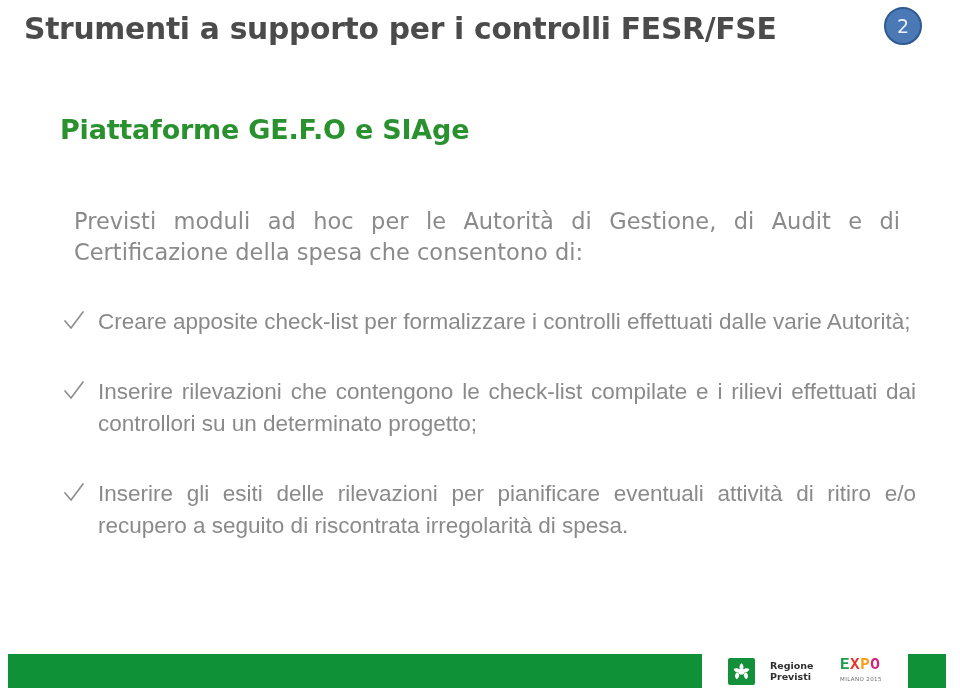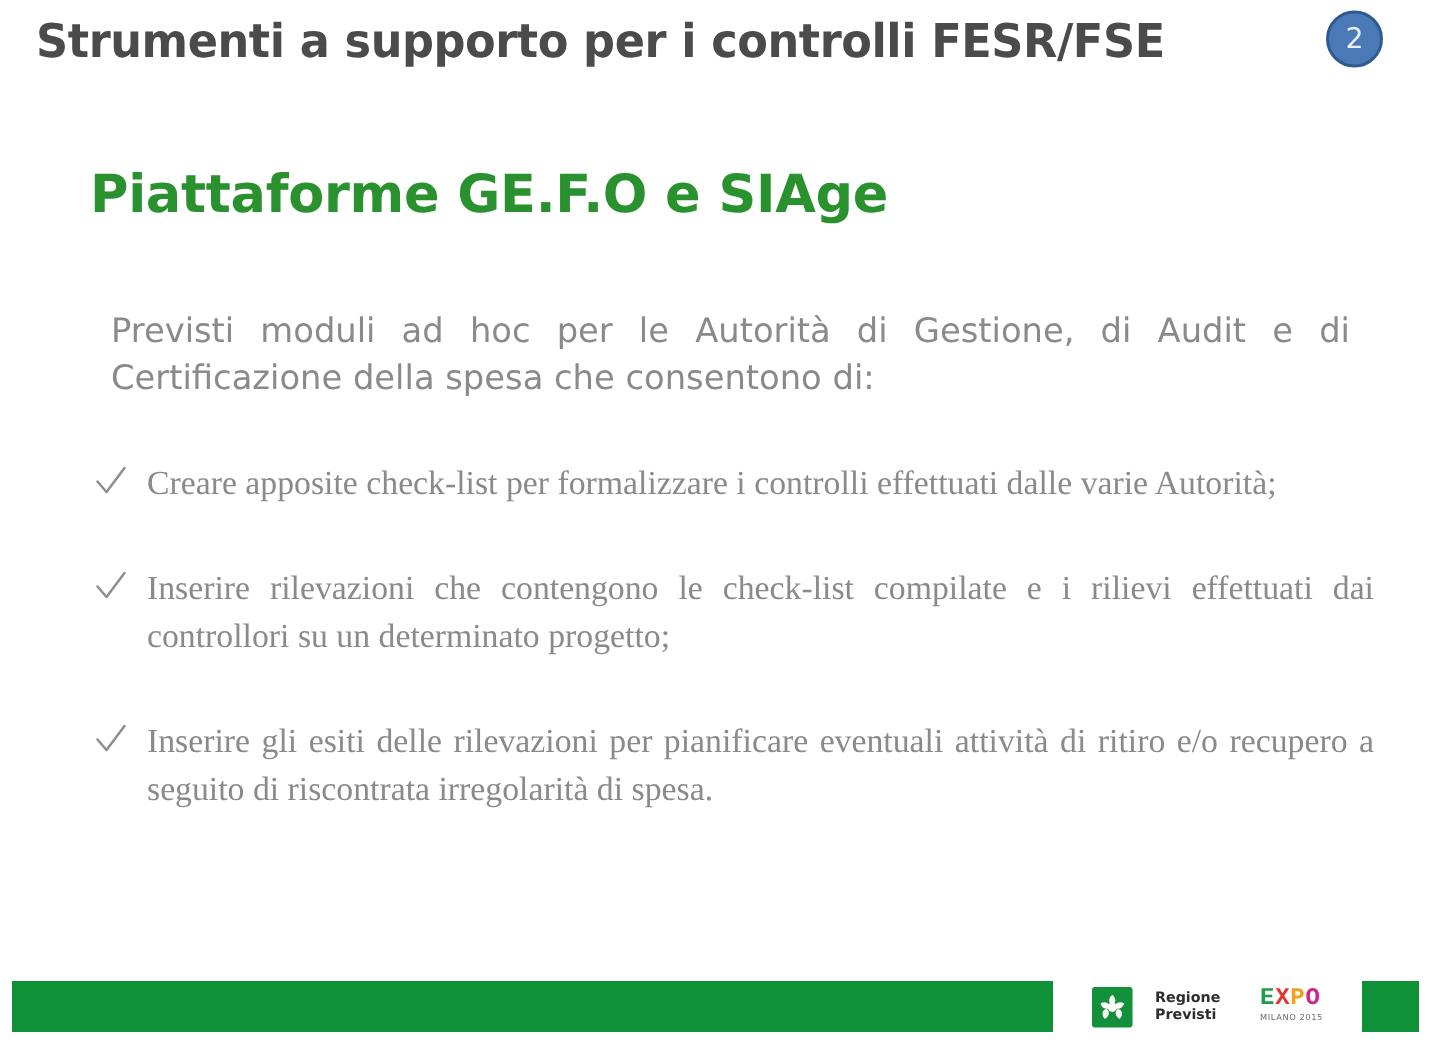--- a/index.html
+++ b/index.html
@@ -65,21 +65,21 @@
     line-height: 1;
   }
 
   
   .subtitle {
     position: absolute;
     left: 60px;
     top: 113px;
     font-family: "DejaVu Sans", sans-serif;
     font-weight: bold;
-    font-size: 35px;
+    font-size: 27px;
     line-height: 34px;
     color: #2a912f;
     letter-spacing: -0.2px;
     white-space: nowrap;
   }
 
   
   .body-block {
     position: absolute;
     left: 58px;
@@ -98,21 +98,21 @@
 
   .bullets {
     list-style: none;
     margin: 0;
     padding: 0;
   }
   .bullet {
     position: relative;
     padding-left: 40px;
     margin-top: 38px;
-    font-family: Liberation Serif, serif;
+    font-family: Liberation Sans, sans-serif;
     font-size: 22.5px;
     line-height: 32px;
     color: #8a8a8a;
     text-align: justify;
     text-justify: inter-word;
   }
   .bullet .check-icon {
     position: absolute;
     left: 4px;
     top: 2px;

